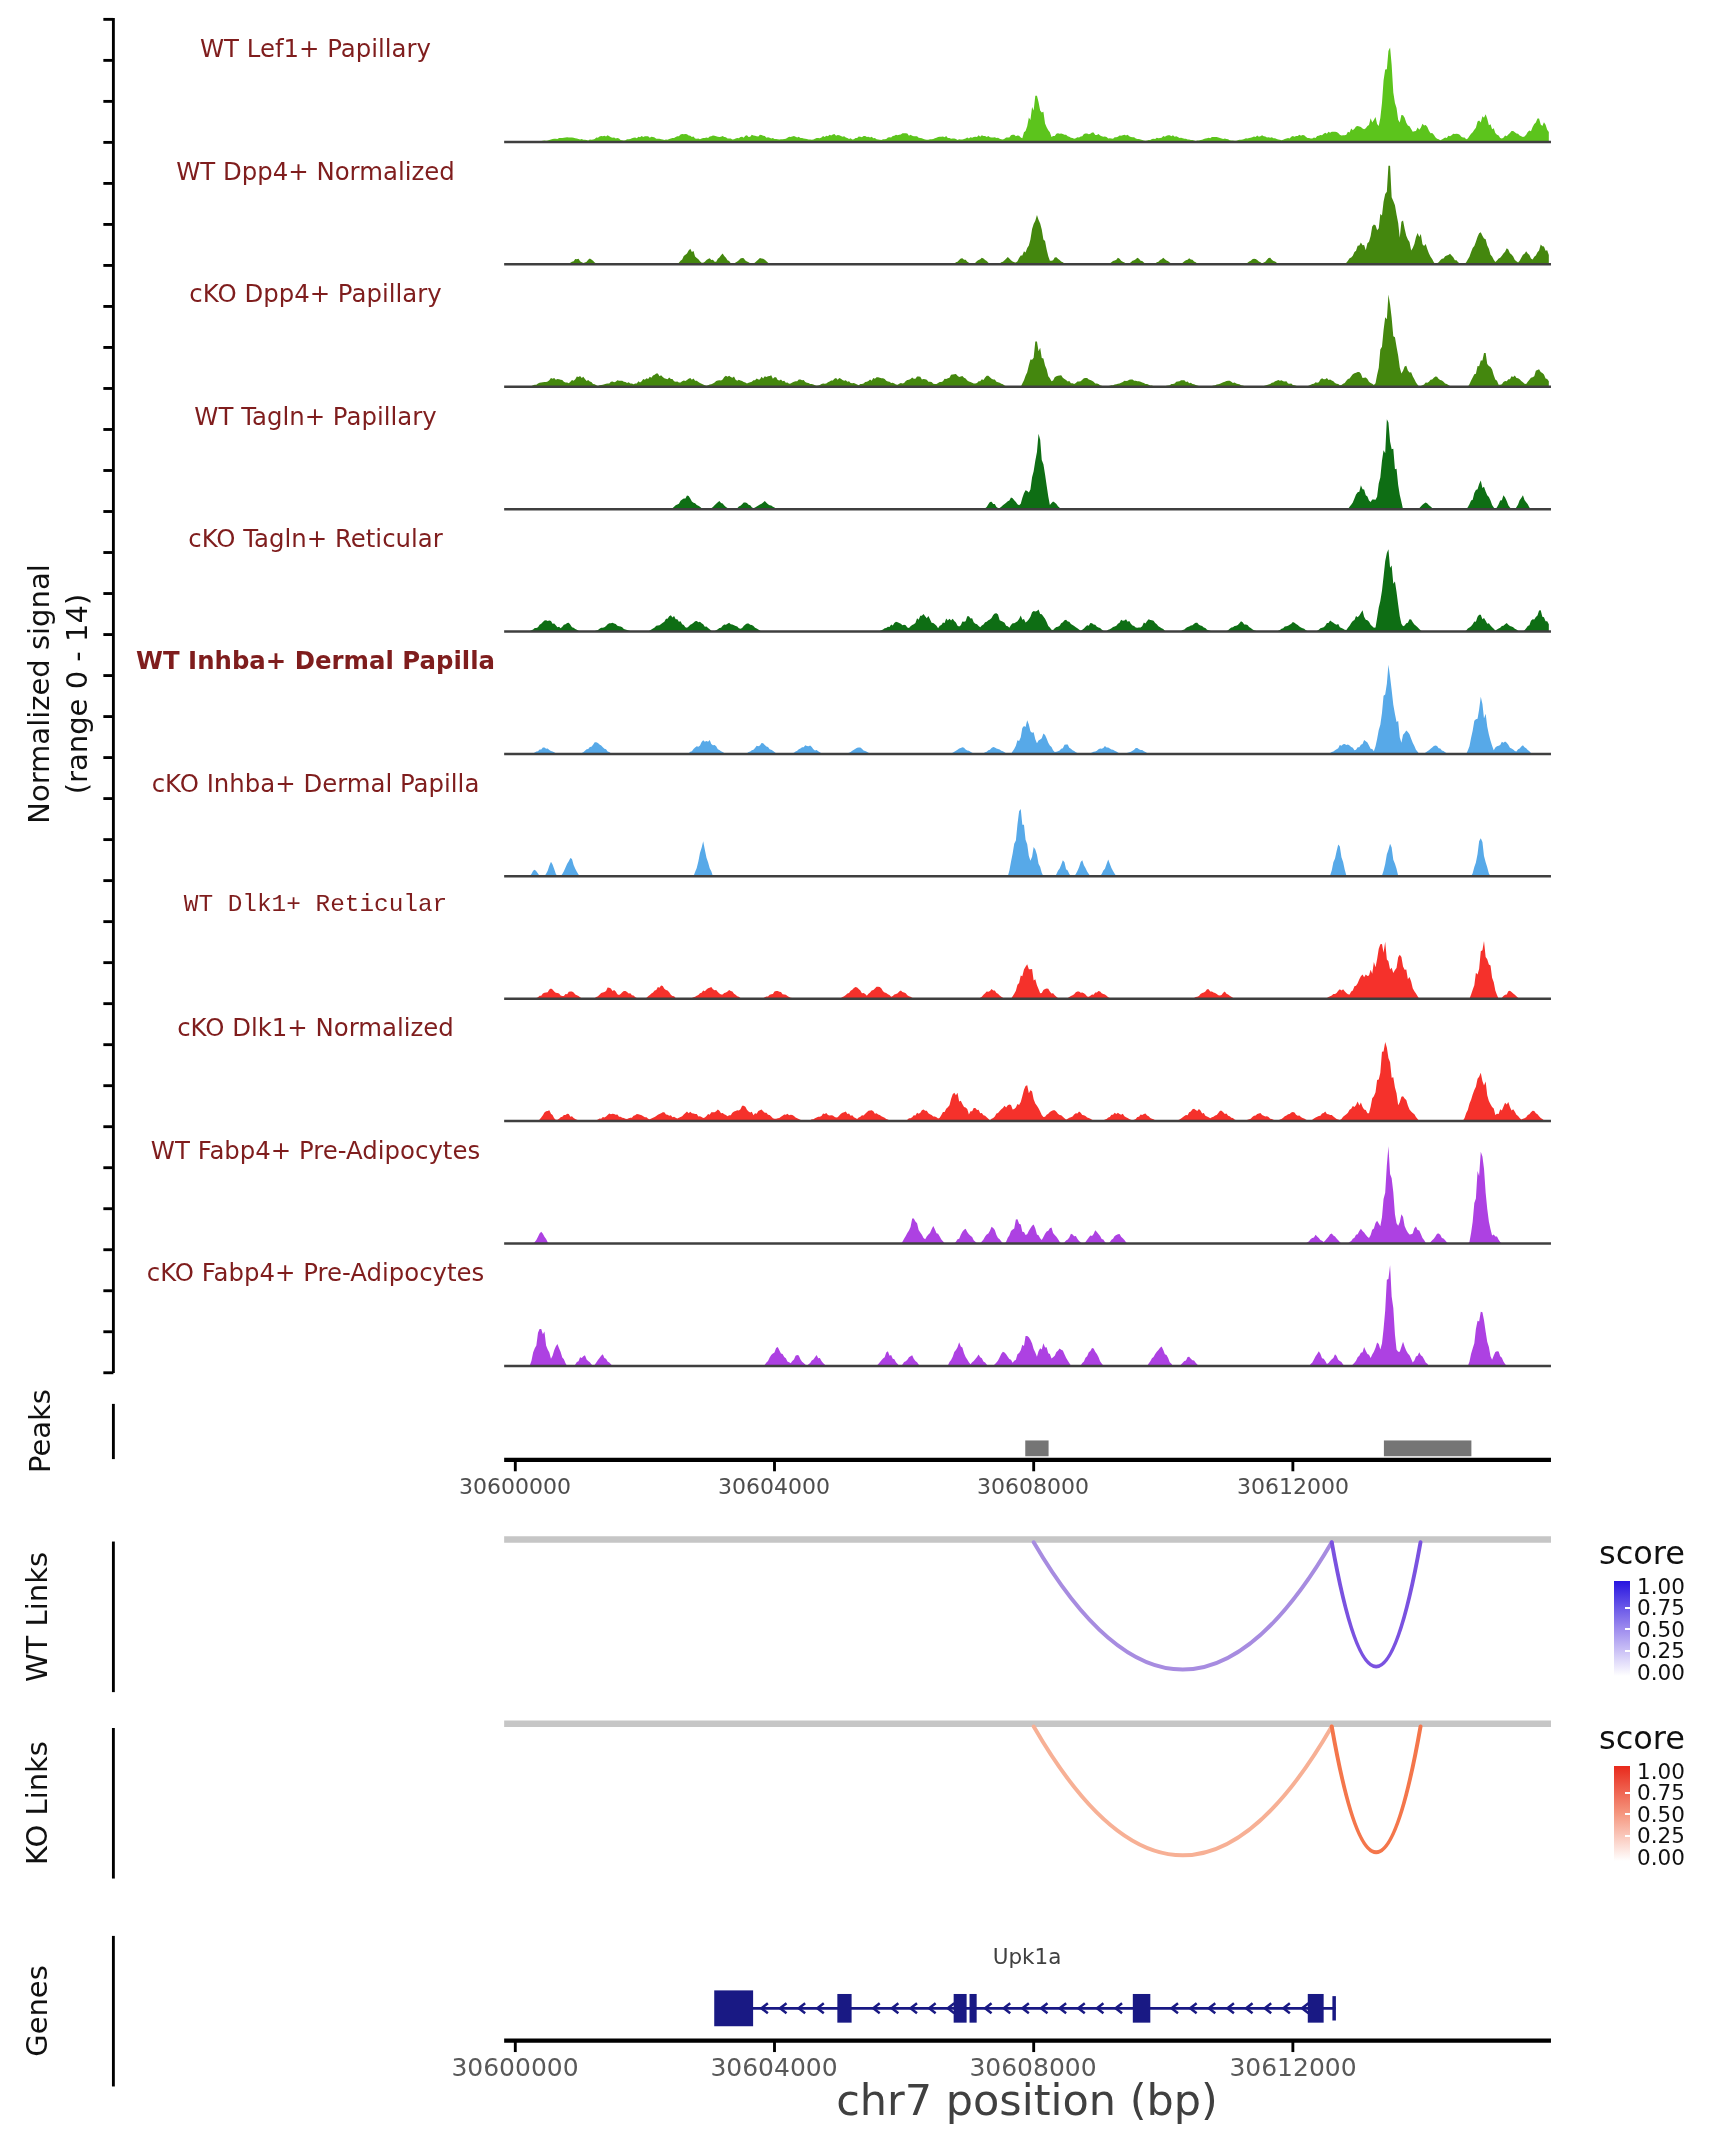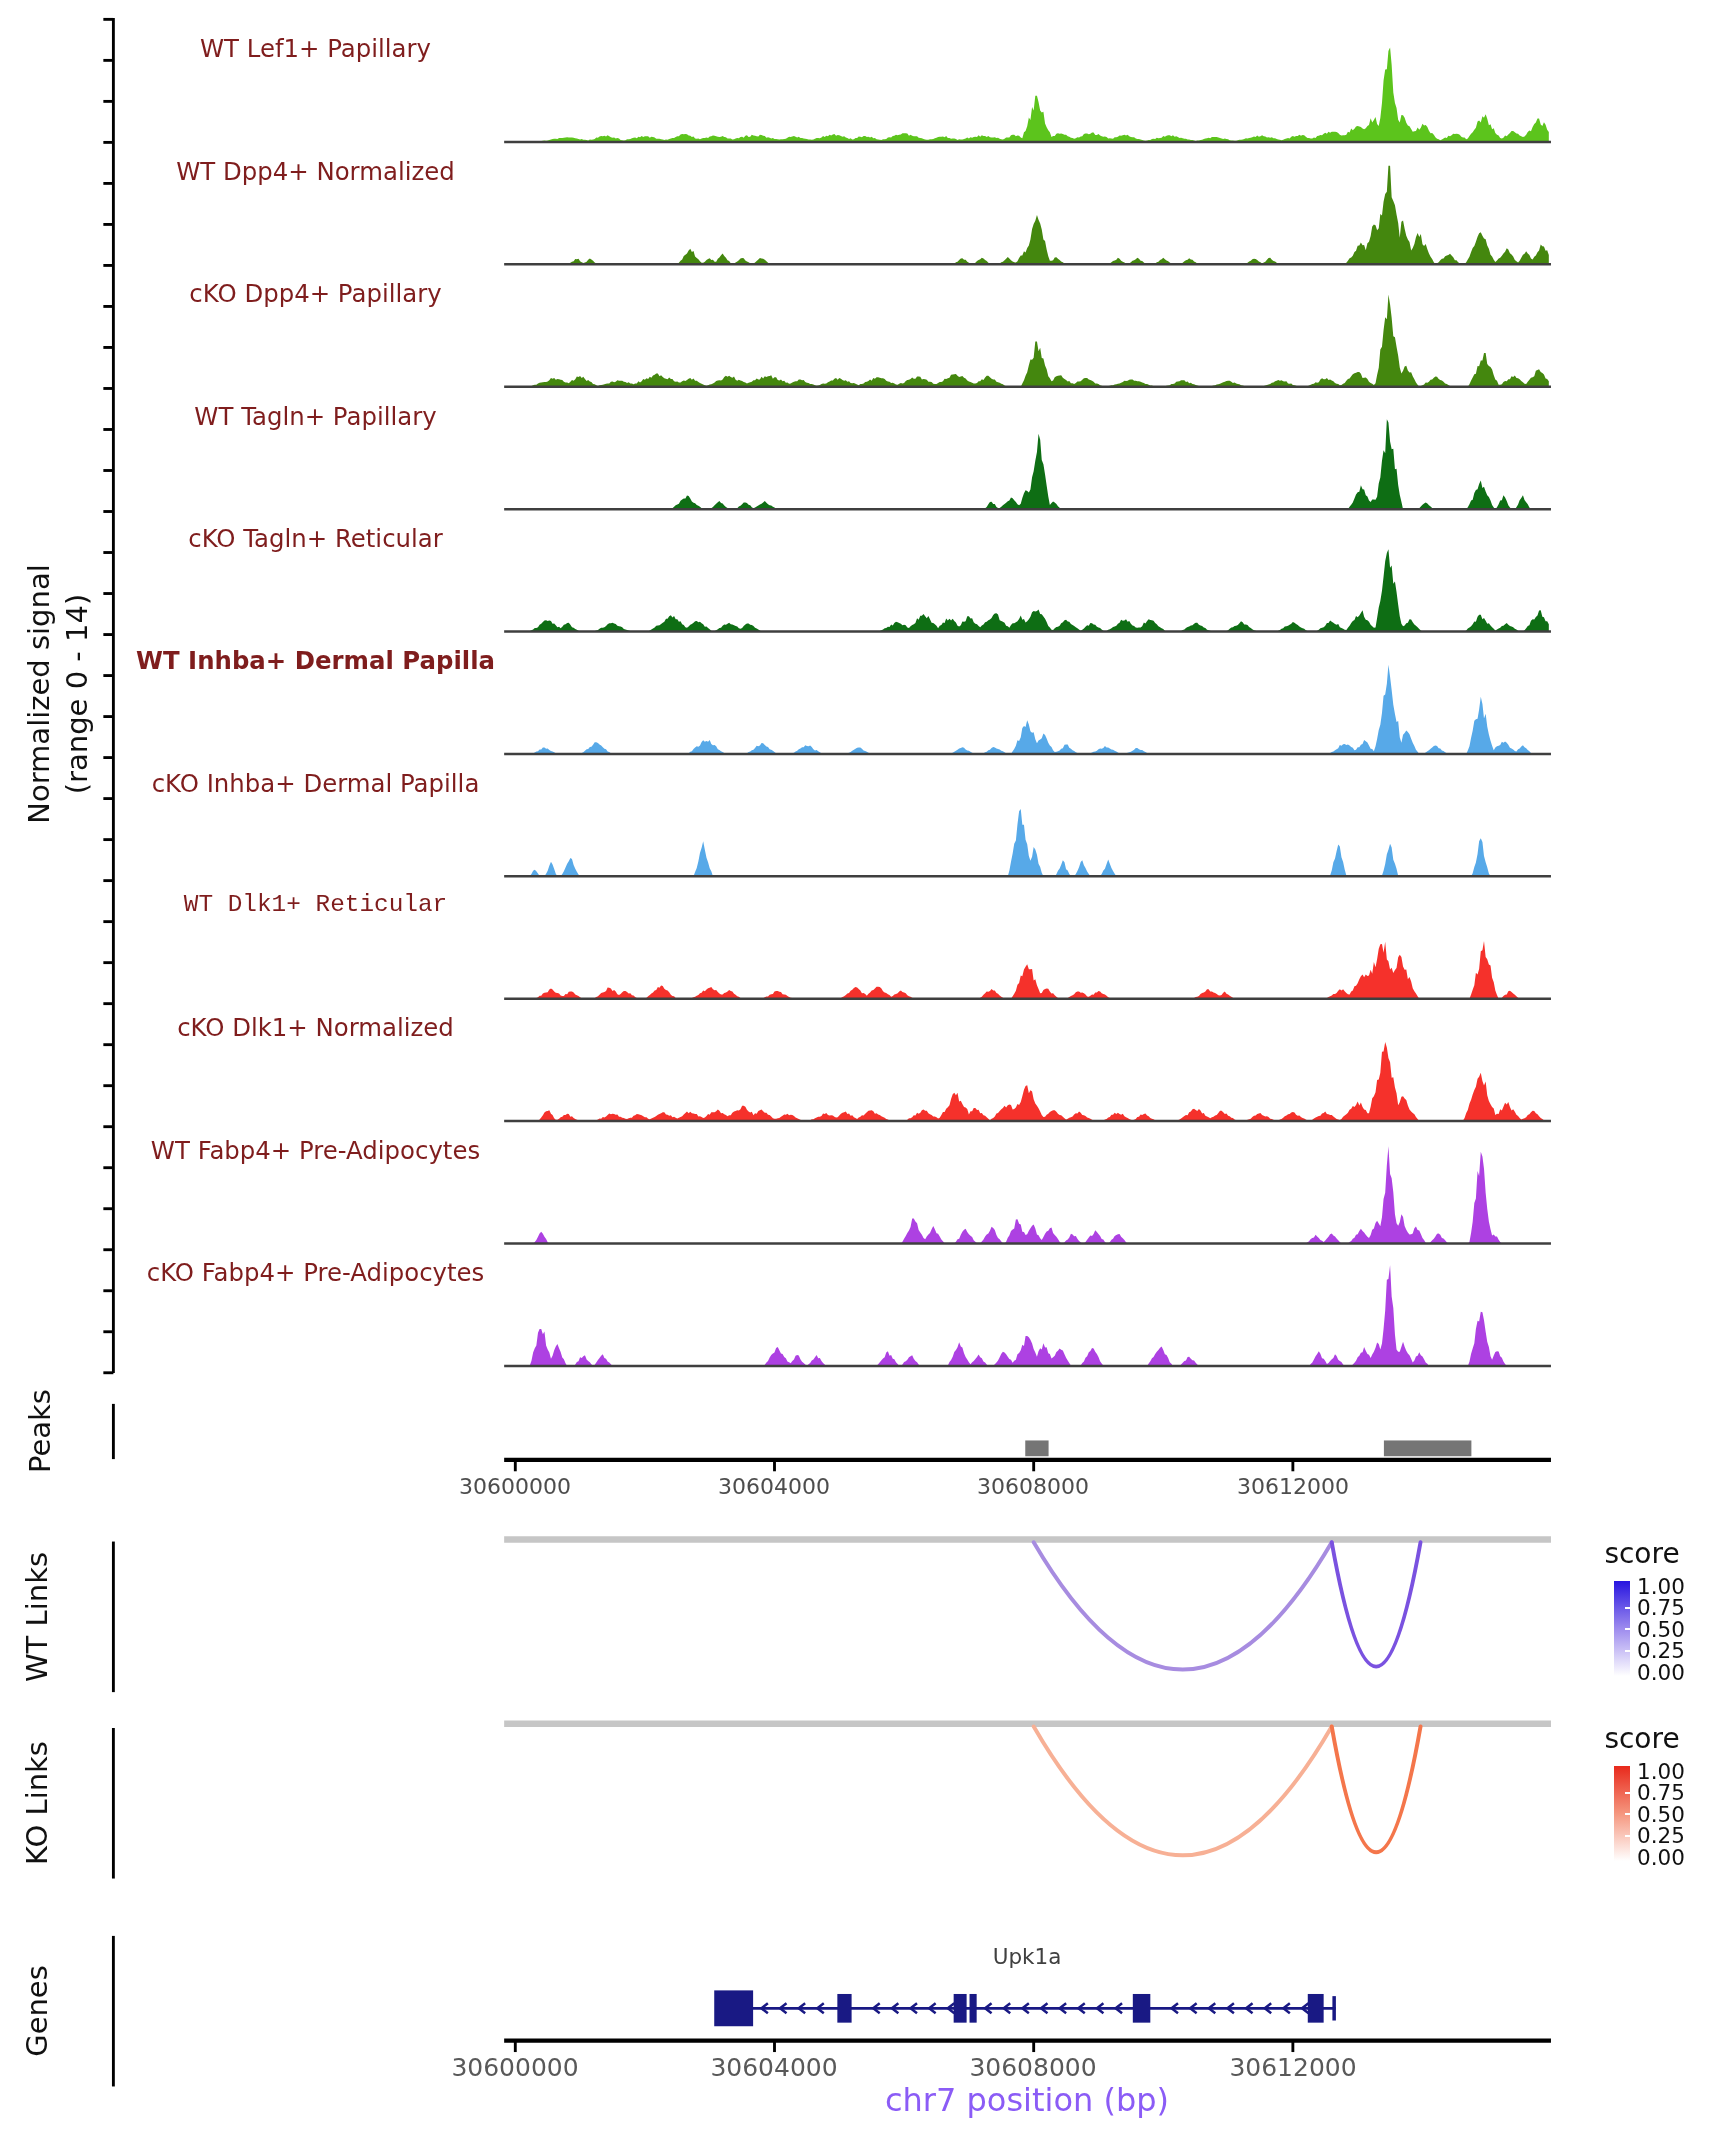--- a/index.html
+++ b/index.html
@@ -5,26 +5,26 @@
   html,body{margin:0;padding:0;background:#fff;}
   .page{position:relative;width:1721px;height:2151px;background:#ffffff;
         font-family:"DejaVu Sans", sans-serif;overflow:hidden;}
   svg.gfx{position:absolute;left:0;top:0;}
   .rot-label{position:absolute;transform:translate(-50%,-50%) rotate(-90deg);
              white-space:nowrap;color:#111;text-align:center;}
   .ylabel{font-size:29px;line-height:1.3;}
   .section-label{font-size:29px;}
   .track-label{position:absolute;width:459px;text-align:center;font-size:24.4px;color:#7f1d1d;}
   .gene-name{position:absolute;transform:translate(-50%,-50%);font-size:21.5px;color:#404040;}
-  .xlabel{position:absolute;transform:translate(-50%,-50%);font-size:32px;color:#8b5cf6;}
+  .xlabel{position:absolute;transform:translate(-50%,-50%);font-size:43px;color:#404040;}
   .axis-tick-label{position:absolute;transform:translate(-50%,0);white-space:nowrap;}
   .axis1 .axis-tick-label{font-size:22px;color:#4d4d4d;}
   .axis2 .axis-tick-label{font-size:25px;color:#595959;}
   .legend{position:absolute;}
-  .legend-title{position:absolute;transform:translate(-50%,-50%);font-size:28px;color:#111;}
+  .legend-title{position:absolute;transform:translate(-50%,-50%);font-size:32px;color:#111;}
   .legend-bar{position:absolute;width:16px;}
   .legend-lab{position:absolute;font-size:21.5px;color:#111;transform:translate(0,-50%);}
   .legend-tickmark{position:absolute;width:5px;height:2.2px;background:#ffffff;}
 </style>
 </head>
 <body>
 
 <div class="page">
   <svg class="gfx" id="gfx" width="1721" height="2151" viewBox="0 0 2400 3000">
       <line x1="158" y1="25" x2="158" y2="1915" stroke="#000" stroke-width="4"></line>

